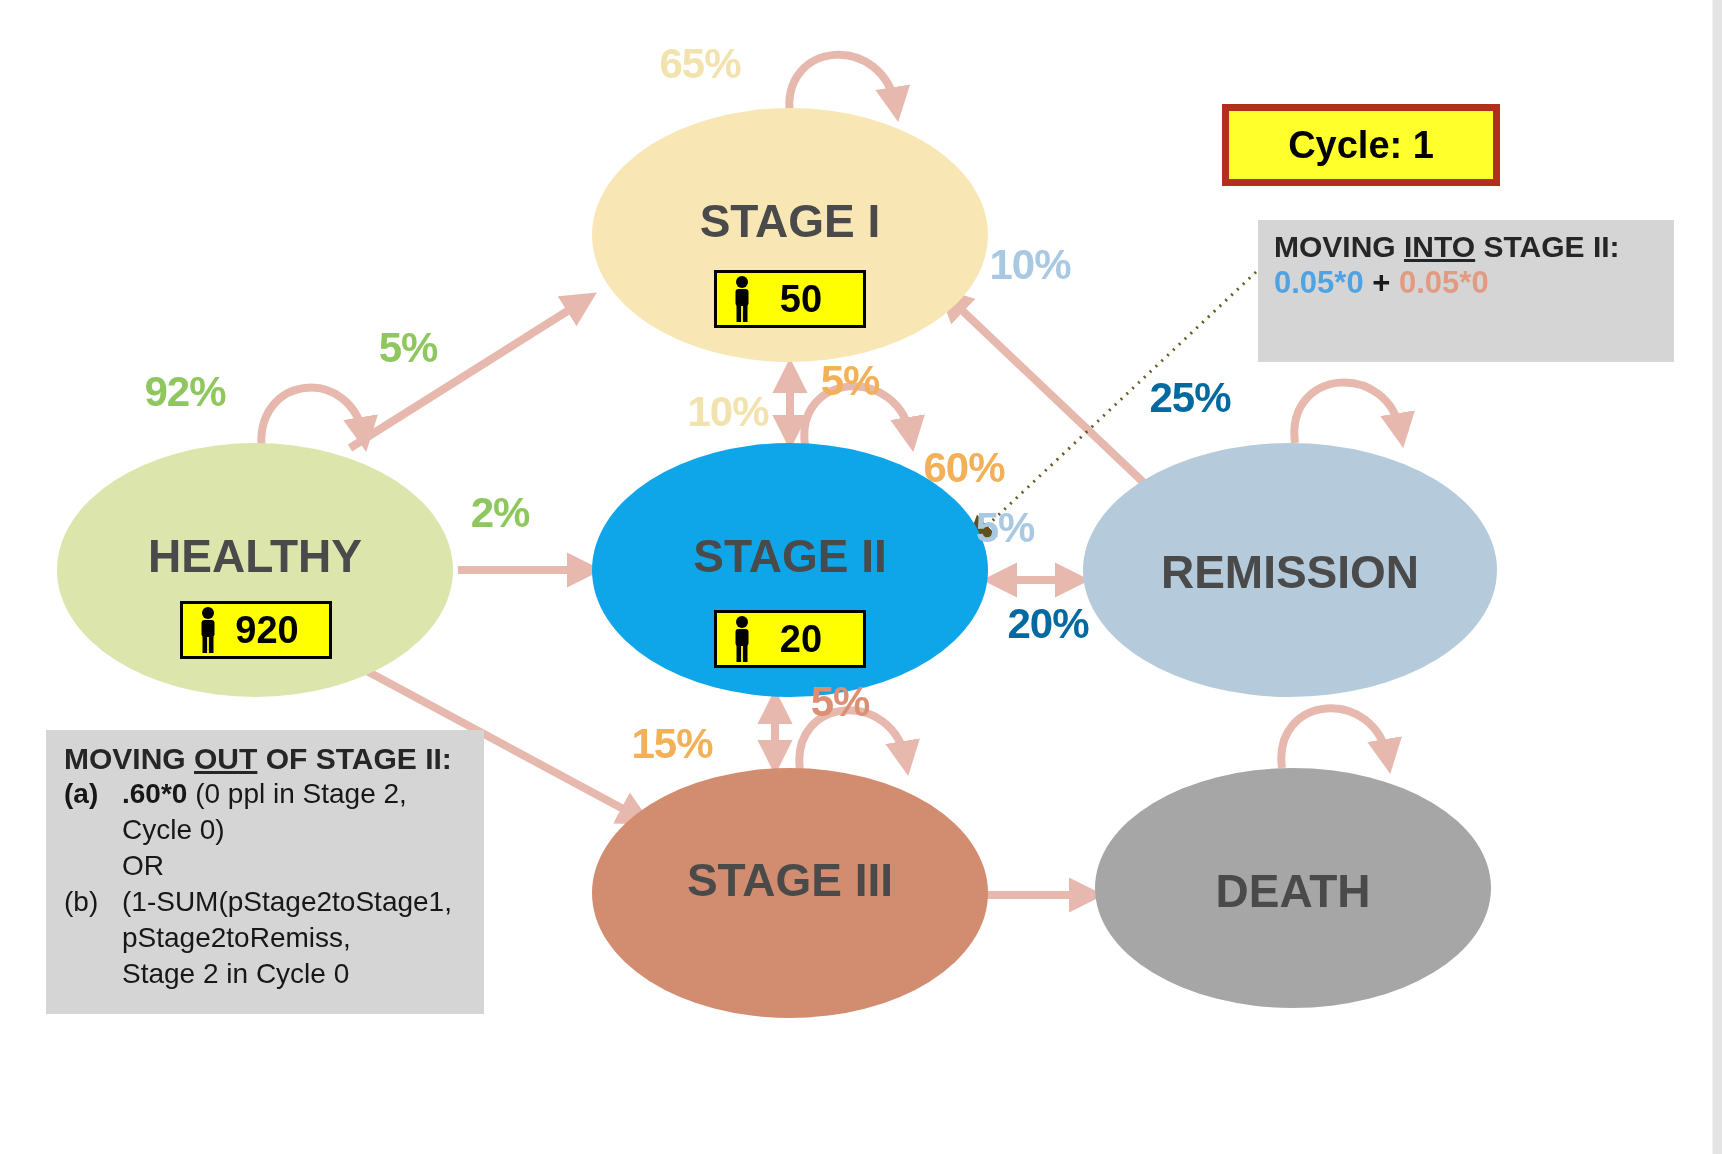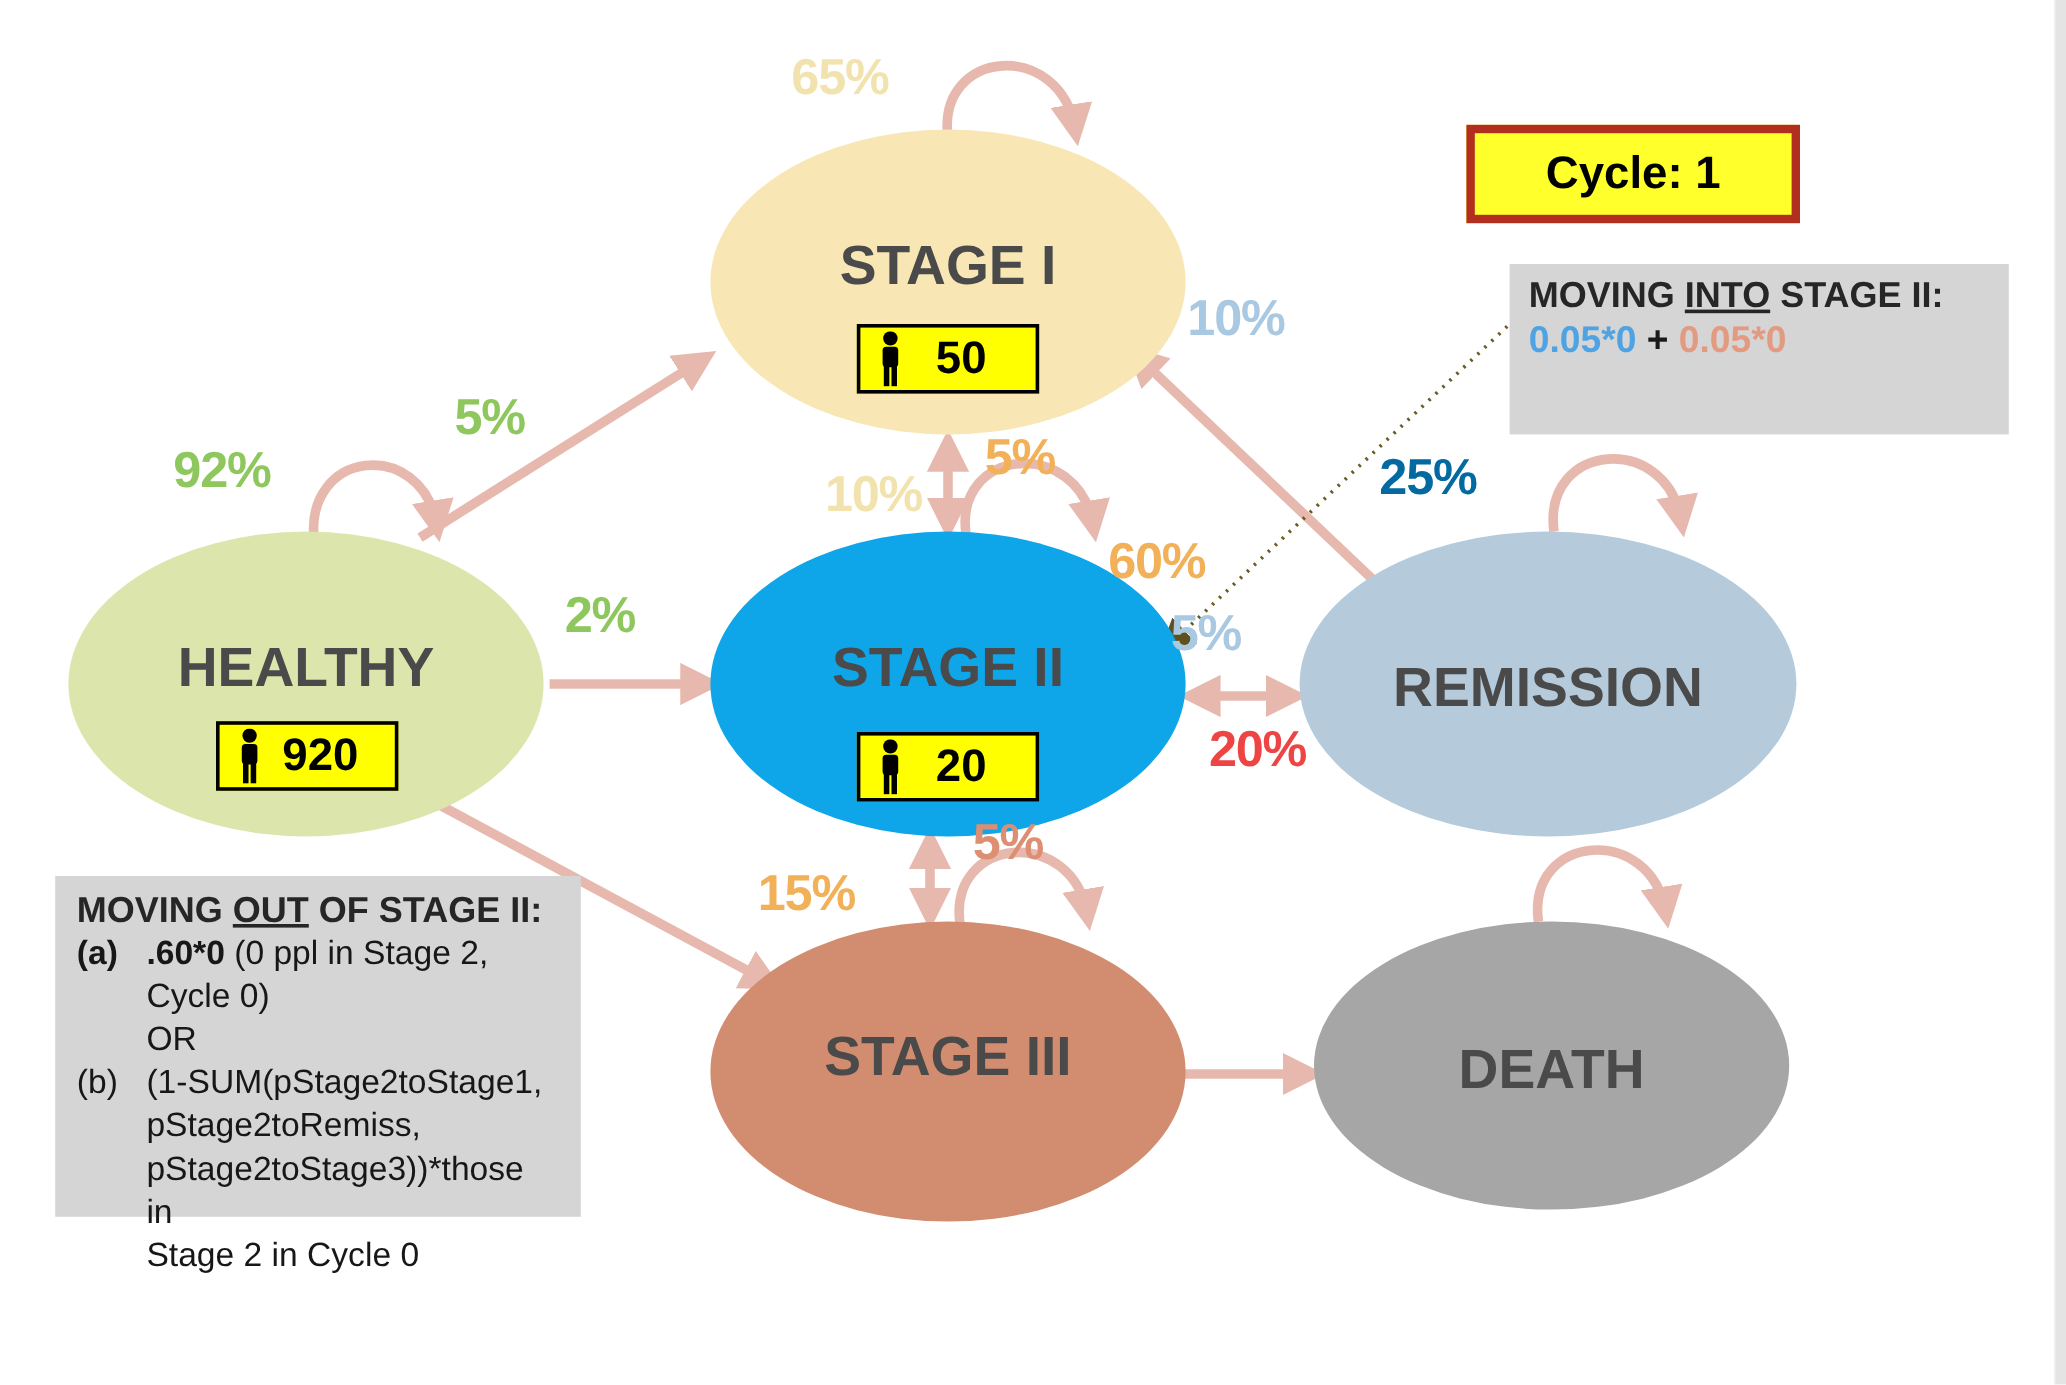--- a/index.html
+++ b/index.html
@@ -136,21 +136,21 @@
   <div class="pct" style="left: 185px; top: 392px; color: rgb(142, 199, 93);">92%</div>
   <div class="pct" style="left: 700px; top: 64px; color: rgb(242, 227, 174);">65%</div>
   <div class="pct" style="left: 408px; top: 348px; color: rgb(142, 199, 93);">5%</div>
   <div class="pct" style="left: 500px; top: 513px; color: rgb(142, 199, 93);">2%</div>
   <div class="pct" style="left: 728px; top: 412px; color: rgb(242, 227, 174);">10%</div>
   <div class="pct" style="left: 850px; top: 381px; color: rgb(242, 177, 88);">5%</div>
   <div class="pct" style="left: 964px; top: 468px; color: rgb(242, 177, 88);">60%</div>
   <div class="pct" style="left: 1030px; top: 265px; color: rgb(169, 200, 226);">10%</div>
   <div class="pct" style="left: 1190px; top: 398px; color: #0369a1;">25%</div>
   <div class="pct" style="left: 1005px; top: 528px; color: rgb(169, 200, 226);">5%</div>
-  <div class="pct" style="left: 1048px; top: 624px; color: #ef4444;">20%</div>
+  <div class="pct" style="left: 1048px; top: 624px; color: #0369a1;">20%</div>
   <div class="pct" style="left: 672px; top: 744px; color: rgb(242, 177, 88);">15%</div>
   <div class="pct" style="left: 840px; top: 702px; color: rgb(220, 143, 114);">5%</div>
 
   <div class="cycle-box">
     <span class="cycle-text">Cycle: 1</span>
   </div>
 
   <div class="info-box" id="into-box">
     <div class="hline">
       <span>MOVING </span><span class="und">INTO</span><span> STAGE II:</span>
@@ -176,21 +176,20 @@
       <div class="row">
         <span class="marker">(b)</span>
           <span>(1-SUM(pStage2toStage1,</span>
       </div>
       <div class="row">
         <span class="marker"></span>
           <span>pStage2toRemiss,</span>
       </div>
       <div class="row">
         <span class="marker"></span>
-          <span>pStage2toStage3))*those in</span>
       </div>
       <div class="row">
         <span class="marker"></span>
           <span>Stage 2 in Cycle 0</span>
       </div>
     </div>
   </div>
 
   <div class="scroll-strip"></div>
 

